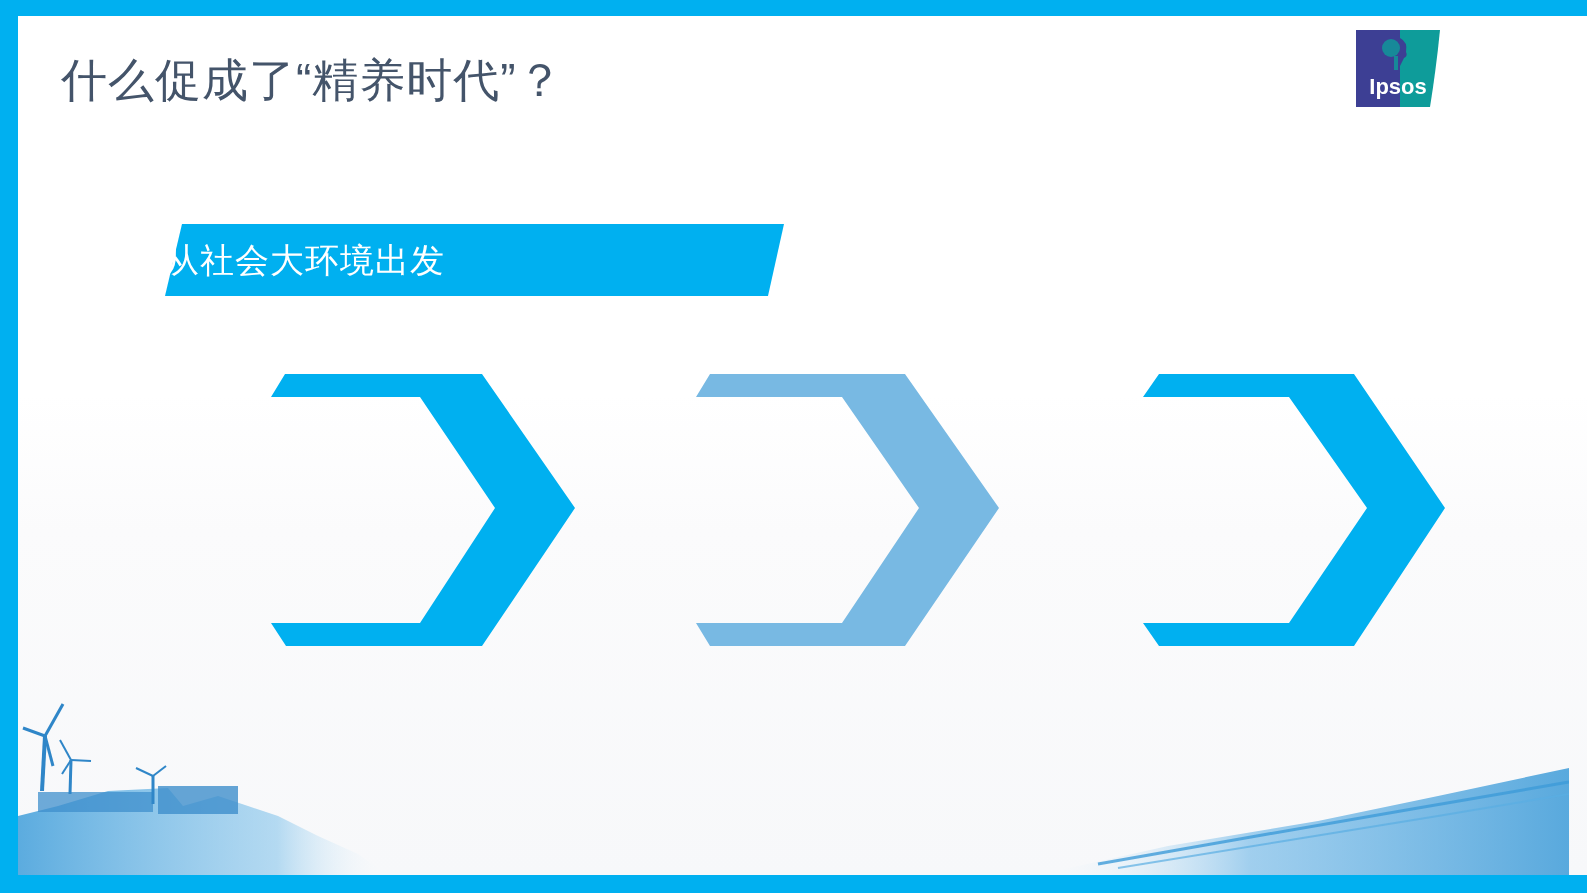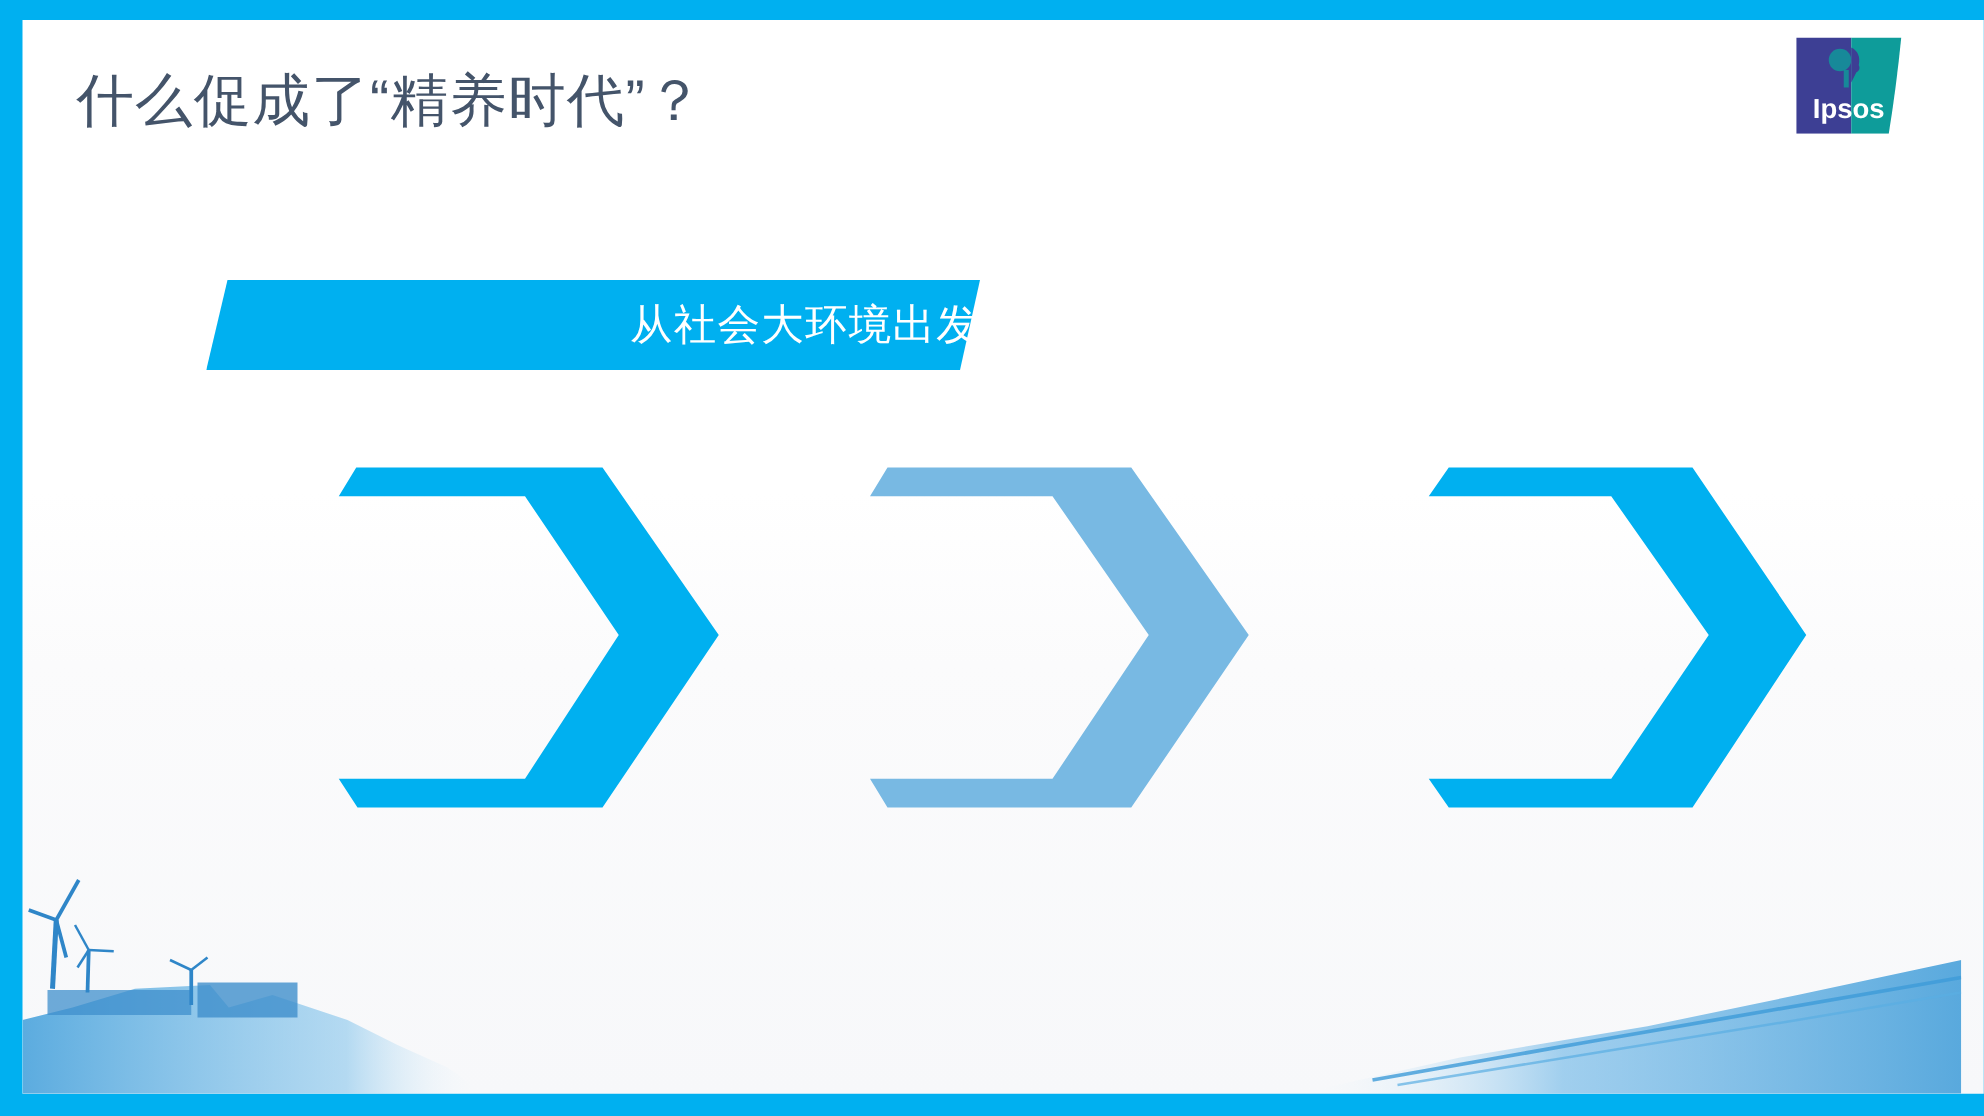--- a/index.html
+++ b/index.html
@@ -12,30 +12,30 @@
     position: absolute; left: 18px; top: 16px; width: 1551px; height: 859px;
     background: linear-gradient(to bottom, #ffffff 0%, #ffffff 44%, #fbfbfc 60%, #f7f8fa 100%);
     overflow: hidden;
     padding-left: 32px;
   }
   .title {
     position: absolute; left: 43px; top: 34px;
     font-size: 46px; color: #44546a; letter-spacing: 1px; white-space: nowrap;
   }
   .logo {
-    position: absolute; left: 1419px; top: 14px; width: 85px; height: 77px;
+    position: absolute; left: 1338px; top: 14px; width: 85px; height: 77px;
   }
   .logo svg { display: block; }
   .banner {
     position: absolute; left: 147px; top: 208px; width: 619px; height: 72px;
   }
   .banner svg { position: absolute; left: 0; top: 0; }
   .banner-text {
     position: absolute; left: 0; top: 0; width: 619px; height: 72px;
-    line-height: 72px; text-align: right; color: #ffffff; font-size: 34px;
+    line-height: 72px; text-align: left; color: #ffffff; font-size: 34px;
     letter-spacing: 1px;
   }
   .step {
     position: absolute;
   }
   .scenery { position: absolute; left: 0; top: 0; }
 </style>
 </head>
 <body>
 

